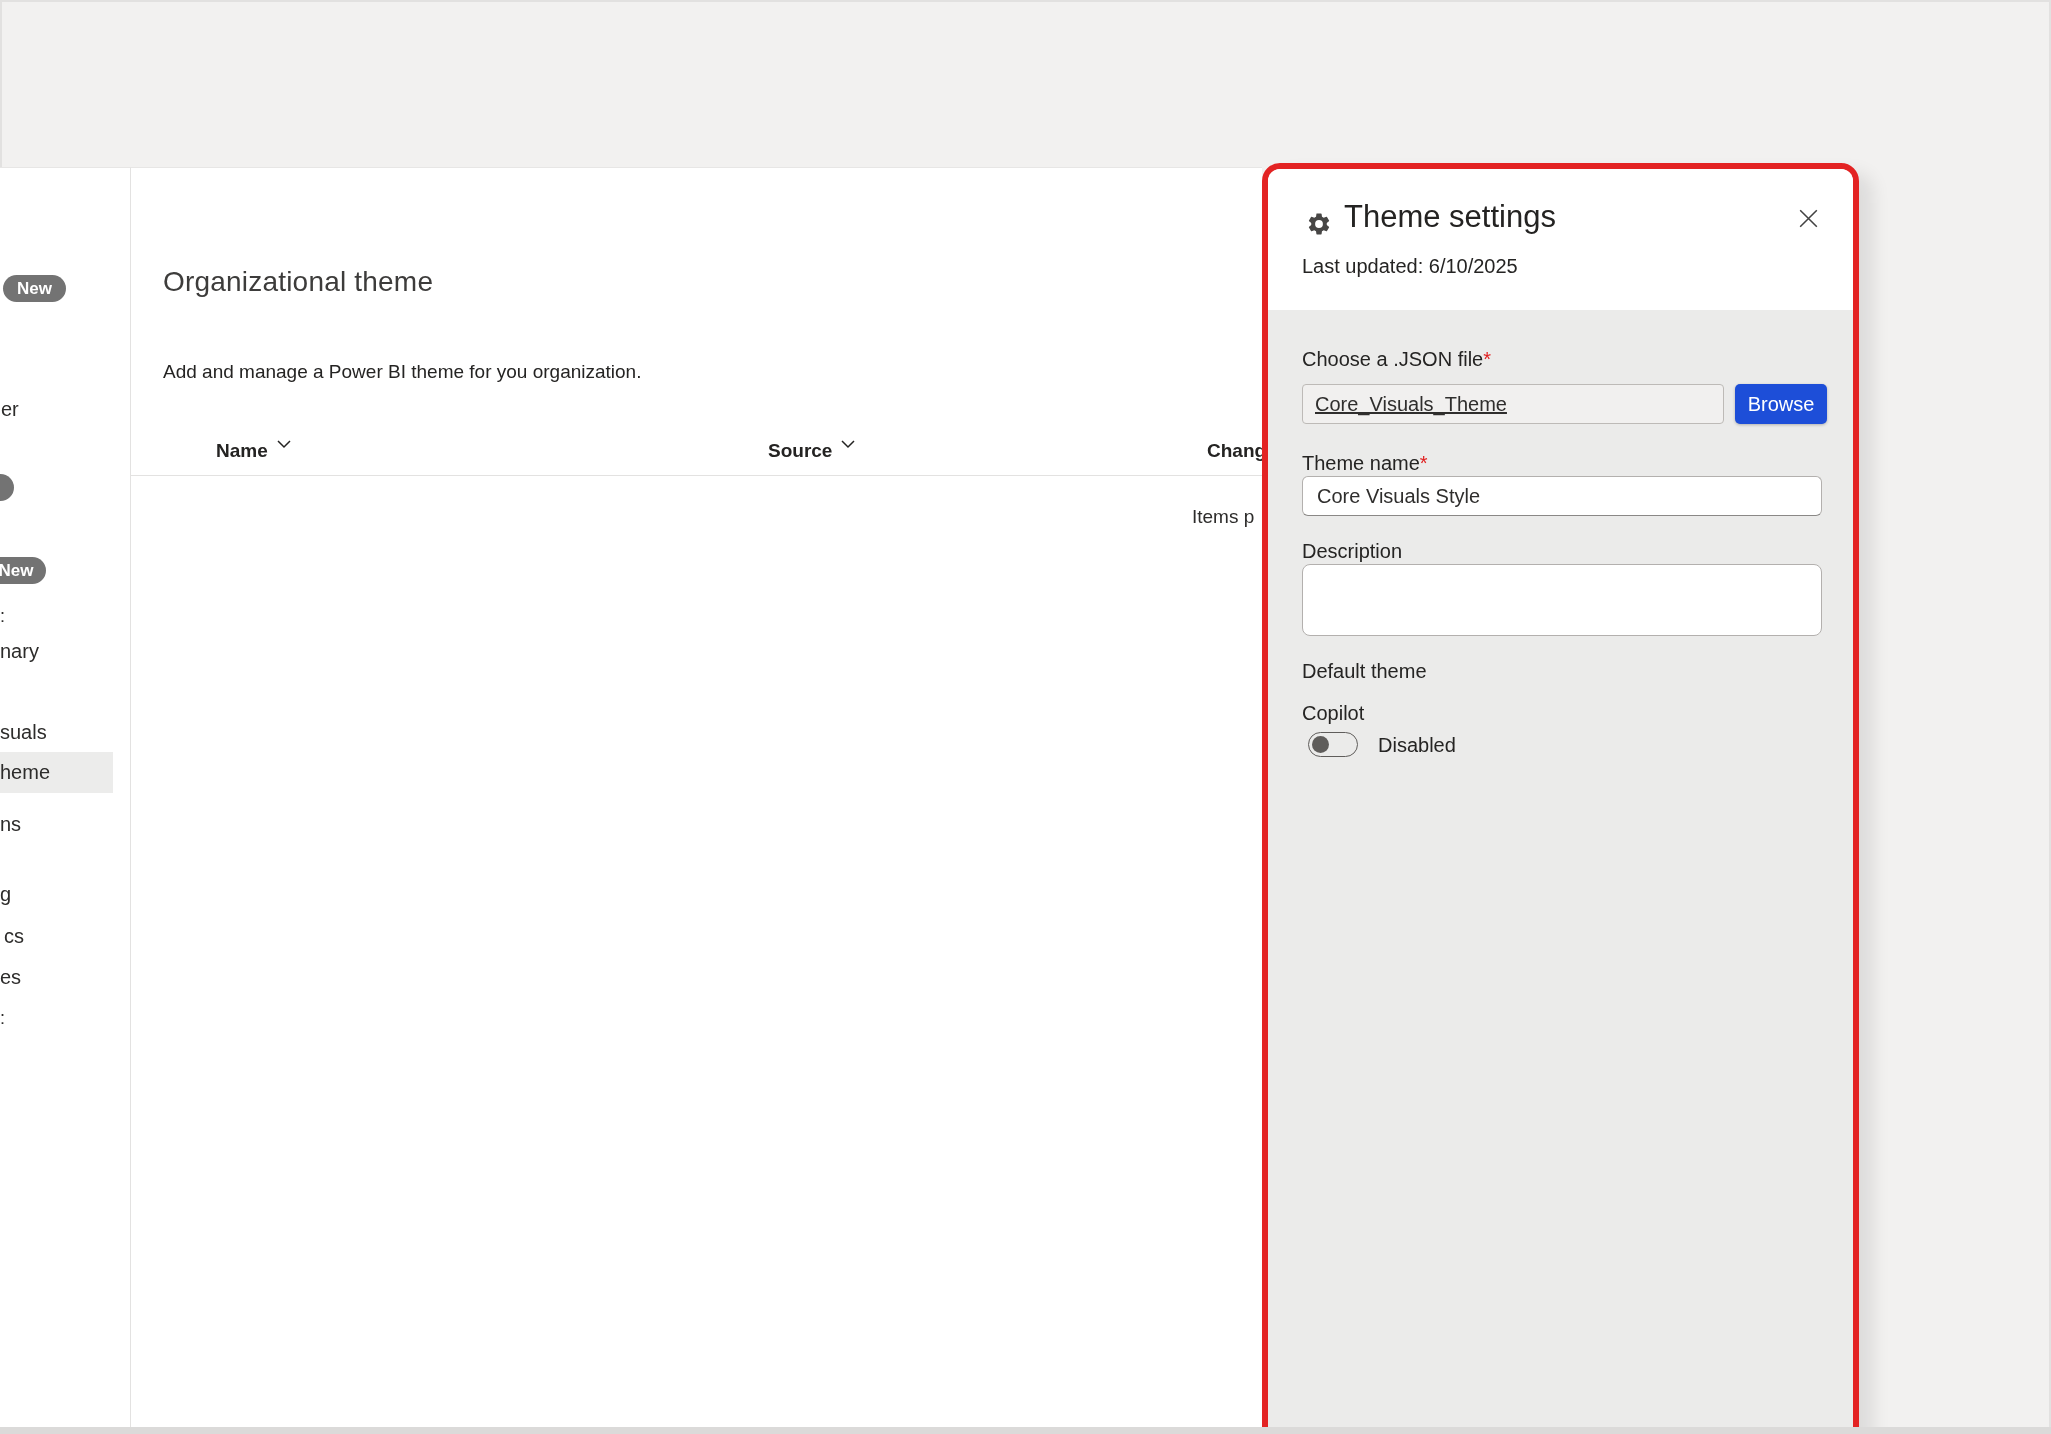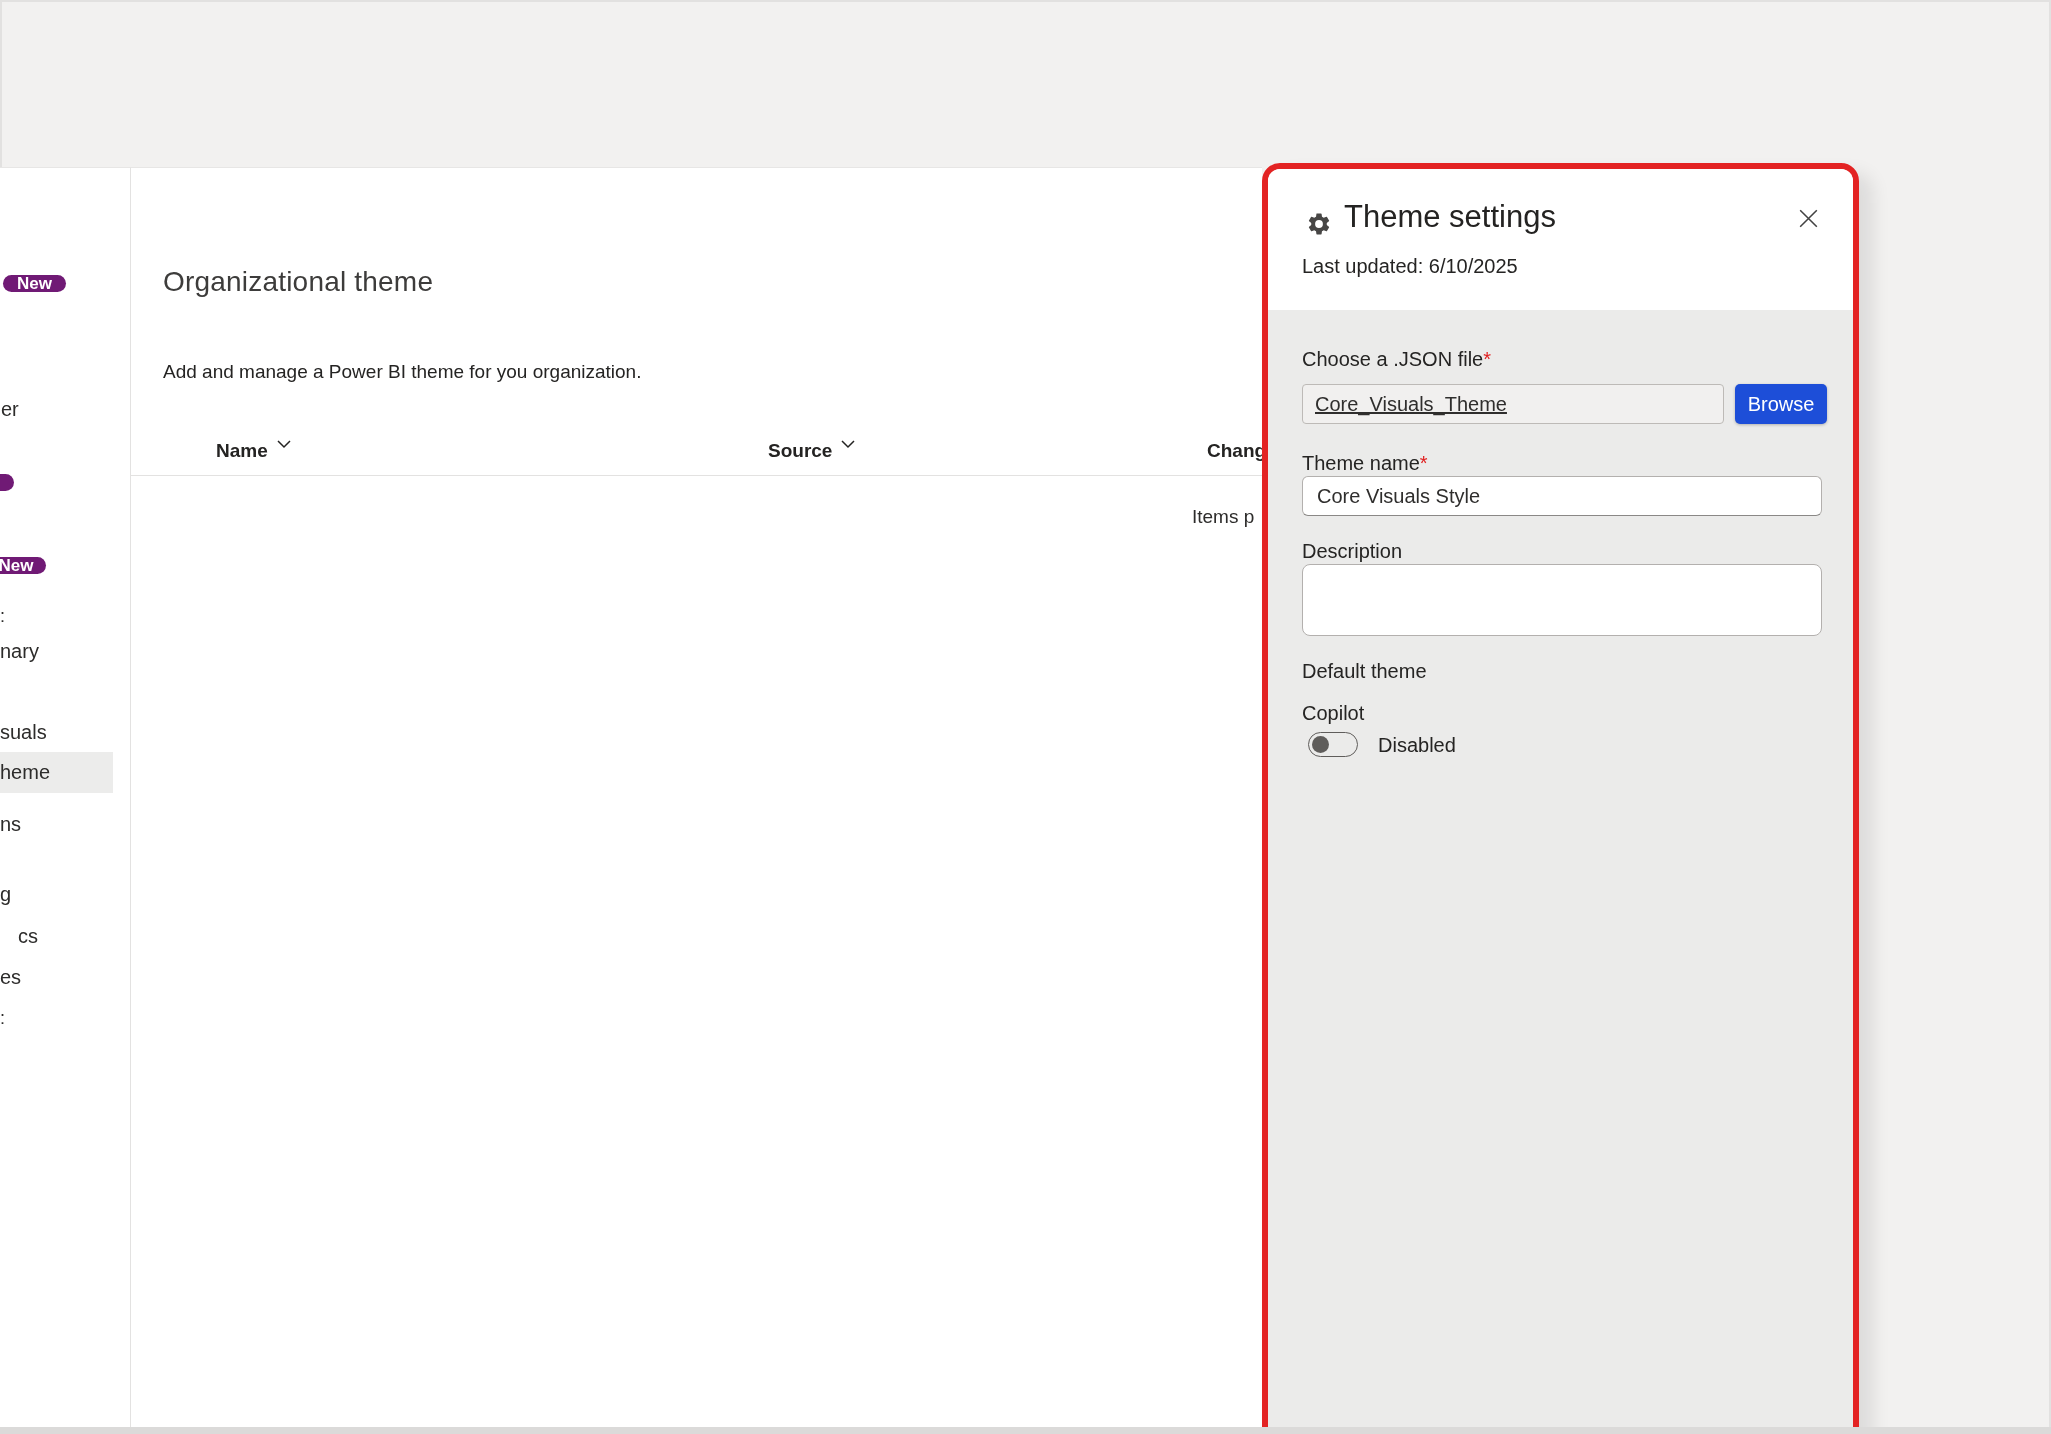--- a/index.html
+++ b/index.html
@@ -12,21 +12,21 @@
     box-shadow: inset 0 0 0 2px #e2e1e0;
   }
 
   
   .sidebar {
     position:absolute; left:0; top:167px; width:131px; height:1260px;
     background:#ffffff; border-right:1px solid #e3e2e1; border-top:1px solid #e7e6e5;
   }
   .side-frag { position:absolute; font-size:20px; color:#2d2c2b; white-space:nowrap; }
   .badge {
-    position:absolute; height:17px; border-radius:14px; background:#701a75;
+    position:absolute; height:27px; border-radius:14px; background:#737373;
     color:#fff; font-size:17px; font-weight:bold;
     display:flex; align-items:center; justify-content:center;
   }
   .active-row {
     position:absolute; left:0; top:584px; width:113px; height:41px; background:#ececeb;
     display:flex; align-items:center;
   }
   .active-row .side-frag { position:static; }
 
   
@@ -128,21 +128,21 @@
     <span class="side-frag" style="left:0; top:553px;">suals</span>
 
     <div class="active-row">
       <span class="side-frag">heme</span>
     </div>
 
     <span class="side-frag" style="left:0; top:645px;">ns</span>
 
     <span class="side-frag" style="left:0; top:715px;">g</span>
 
-    <span class="side-frag" style="left:18px; top:757px;">cs</span>
+    <span class="side-frag" style="left:4px; top:757px;">cs</span>
 
     <span class="side-frag" style="left:0; top:798px;">es</span>
 
     <span class="side-frag" style="left:0; top:840px; font-size:18px;">:</span>
   </div>
 
   <div class="main">
     <h1 class="page-heading">Organizational theme</h1>
     <p class="page-subtext">Add and manage a Power BI theme for you organization.</p>
 

